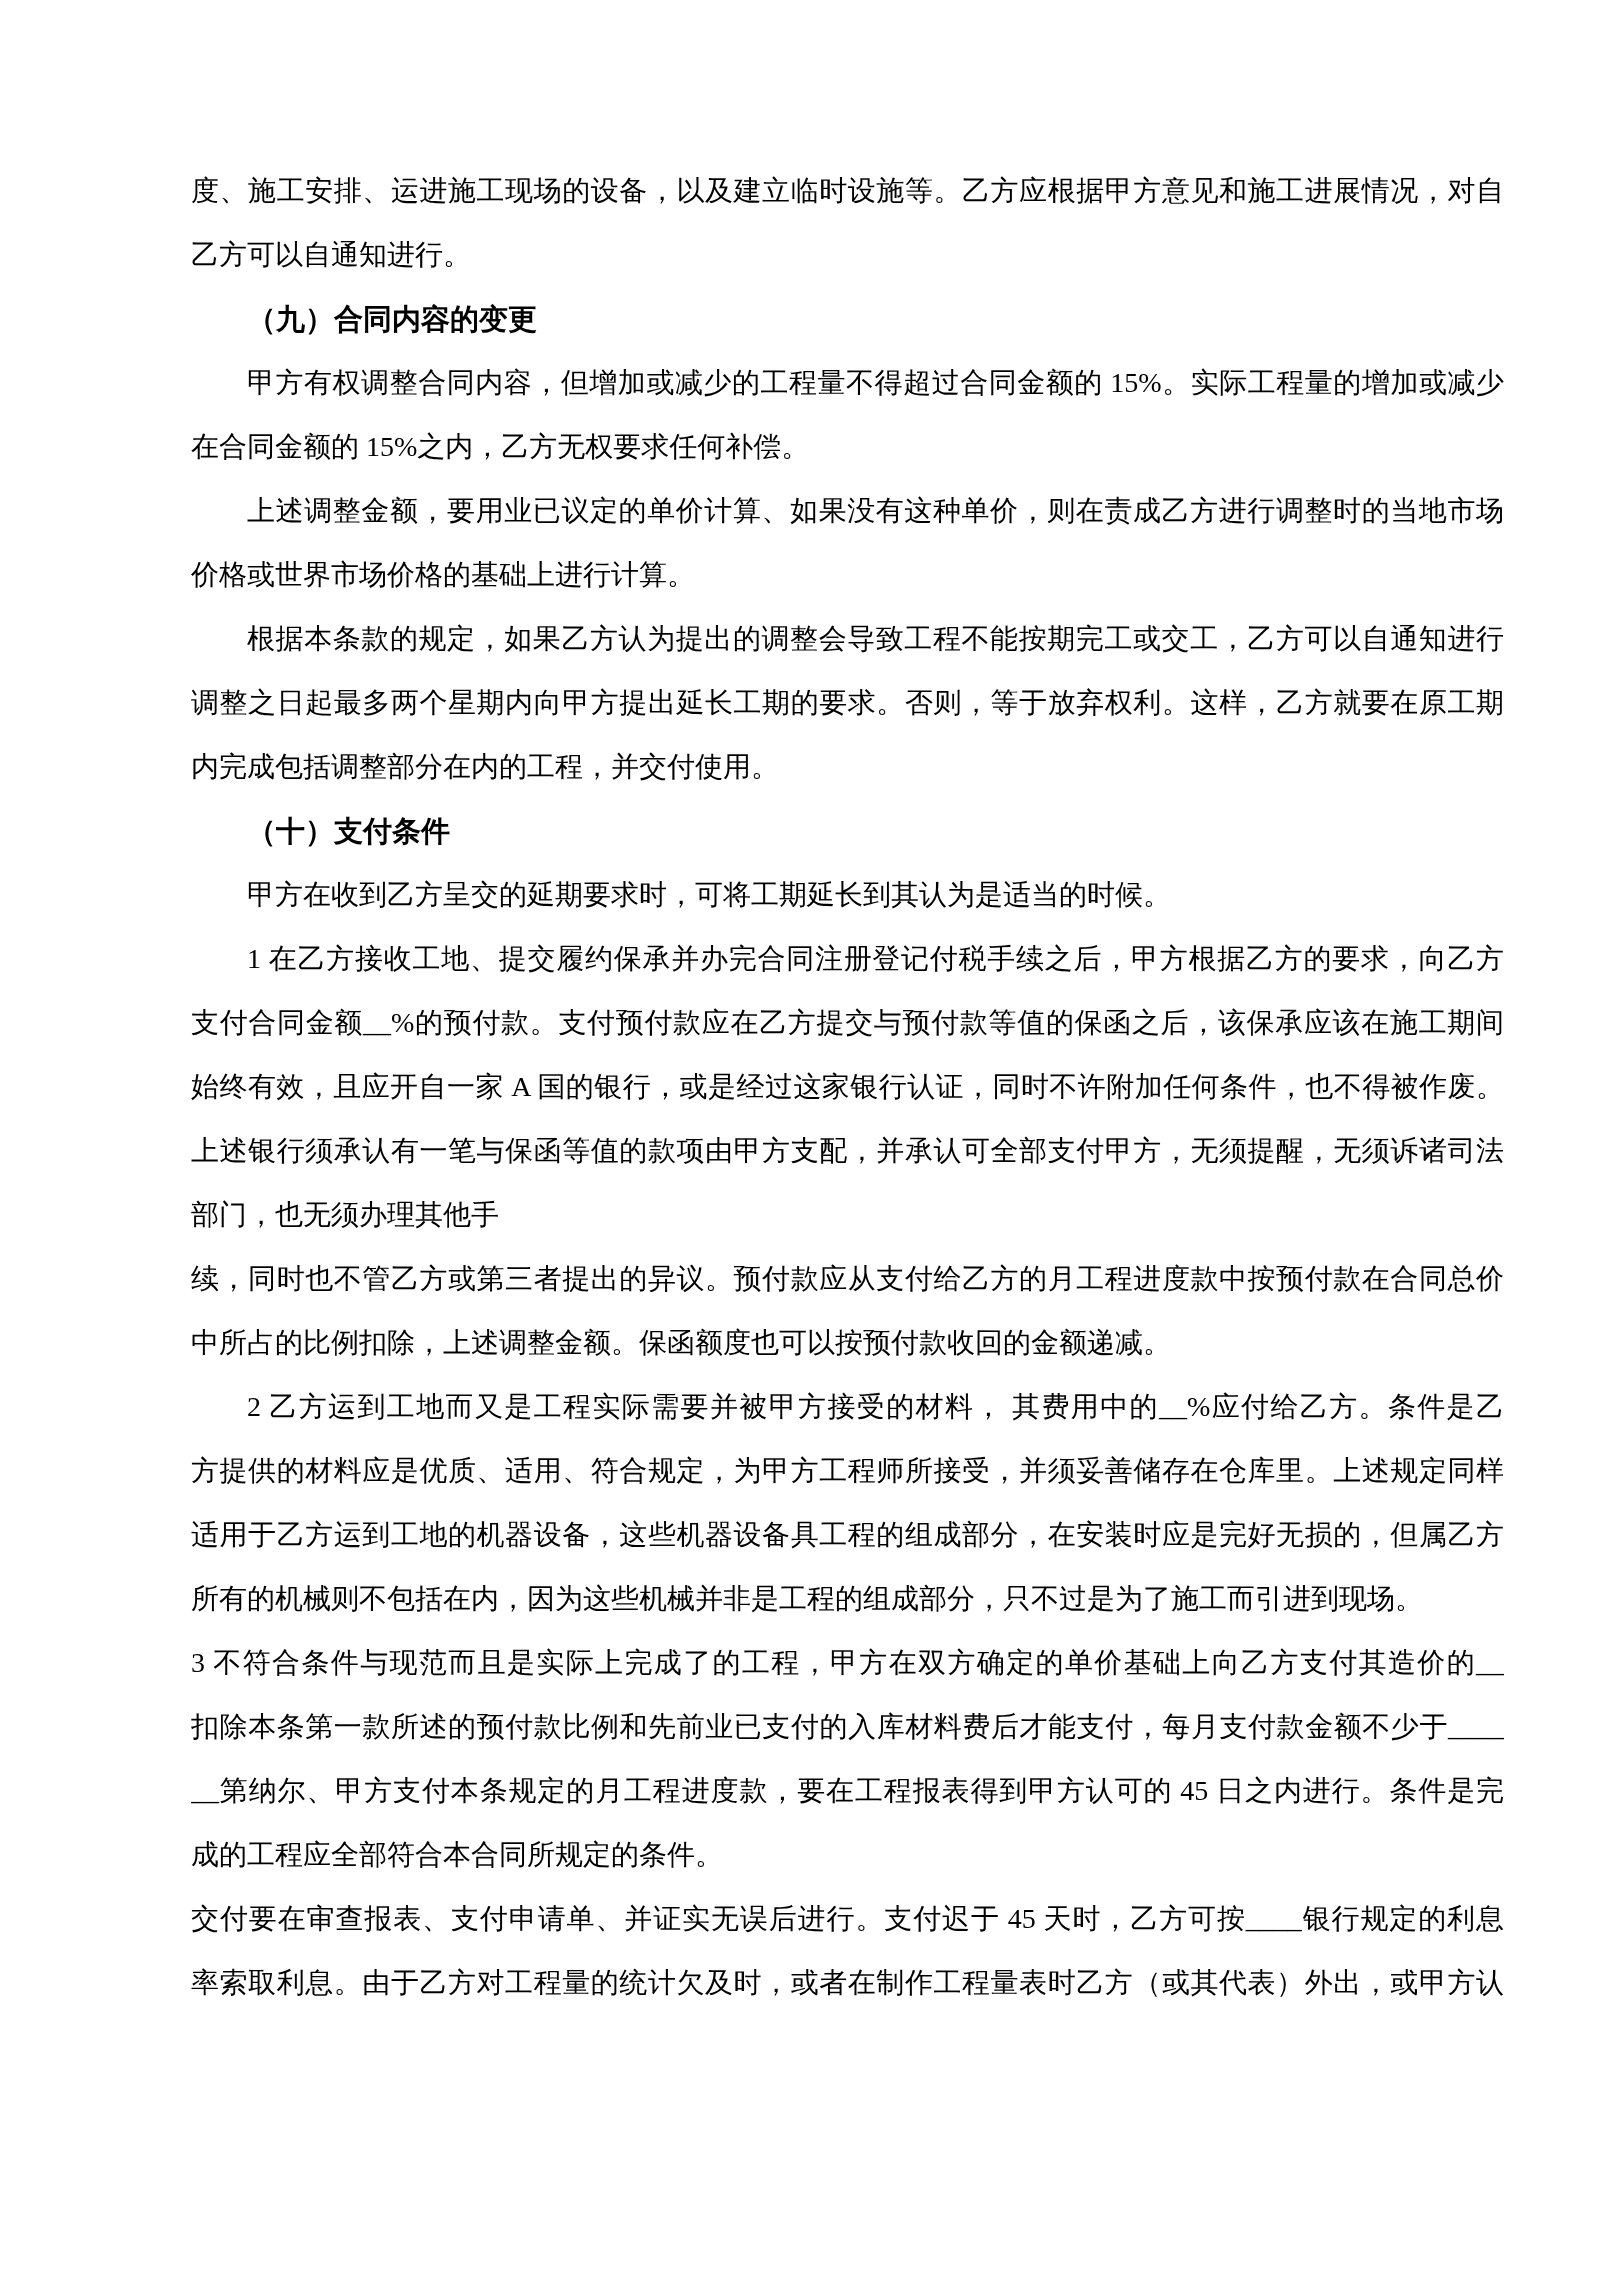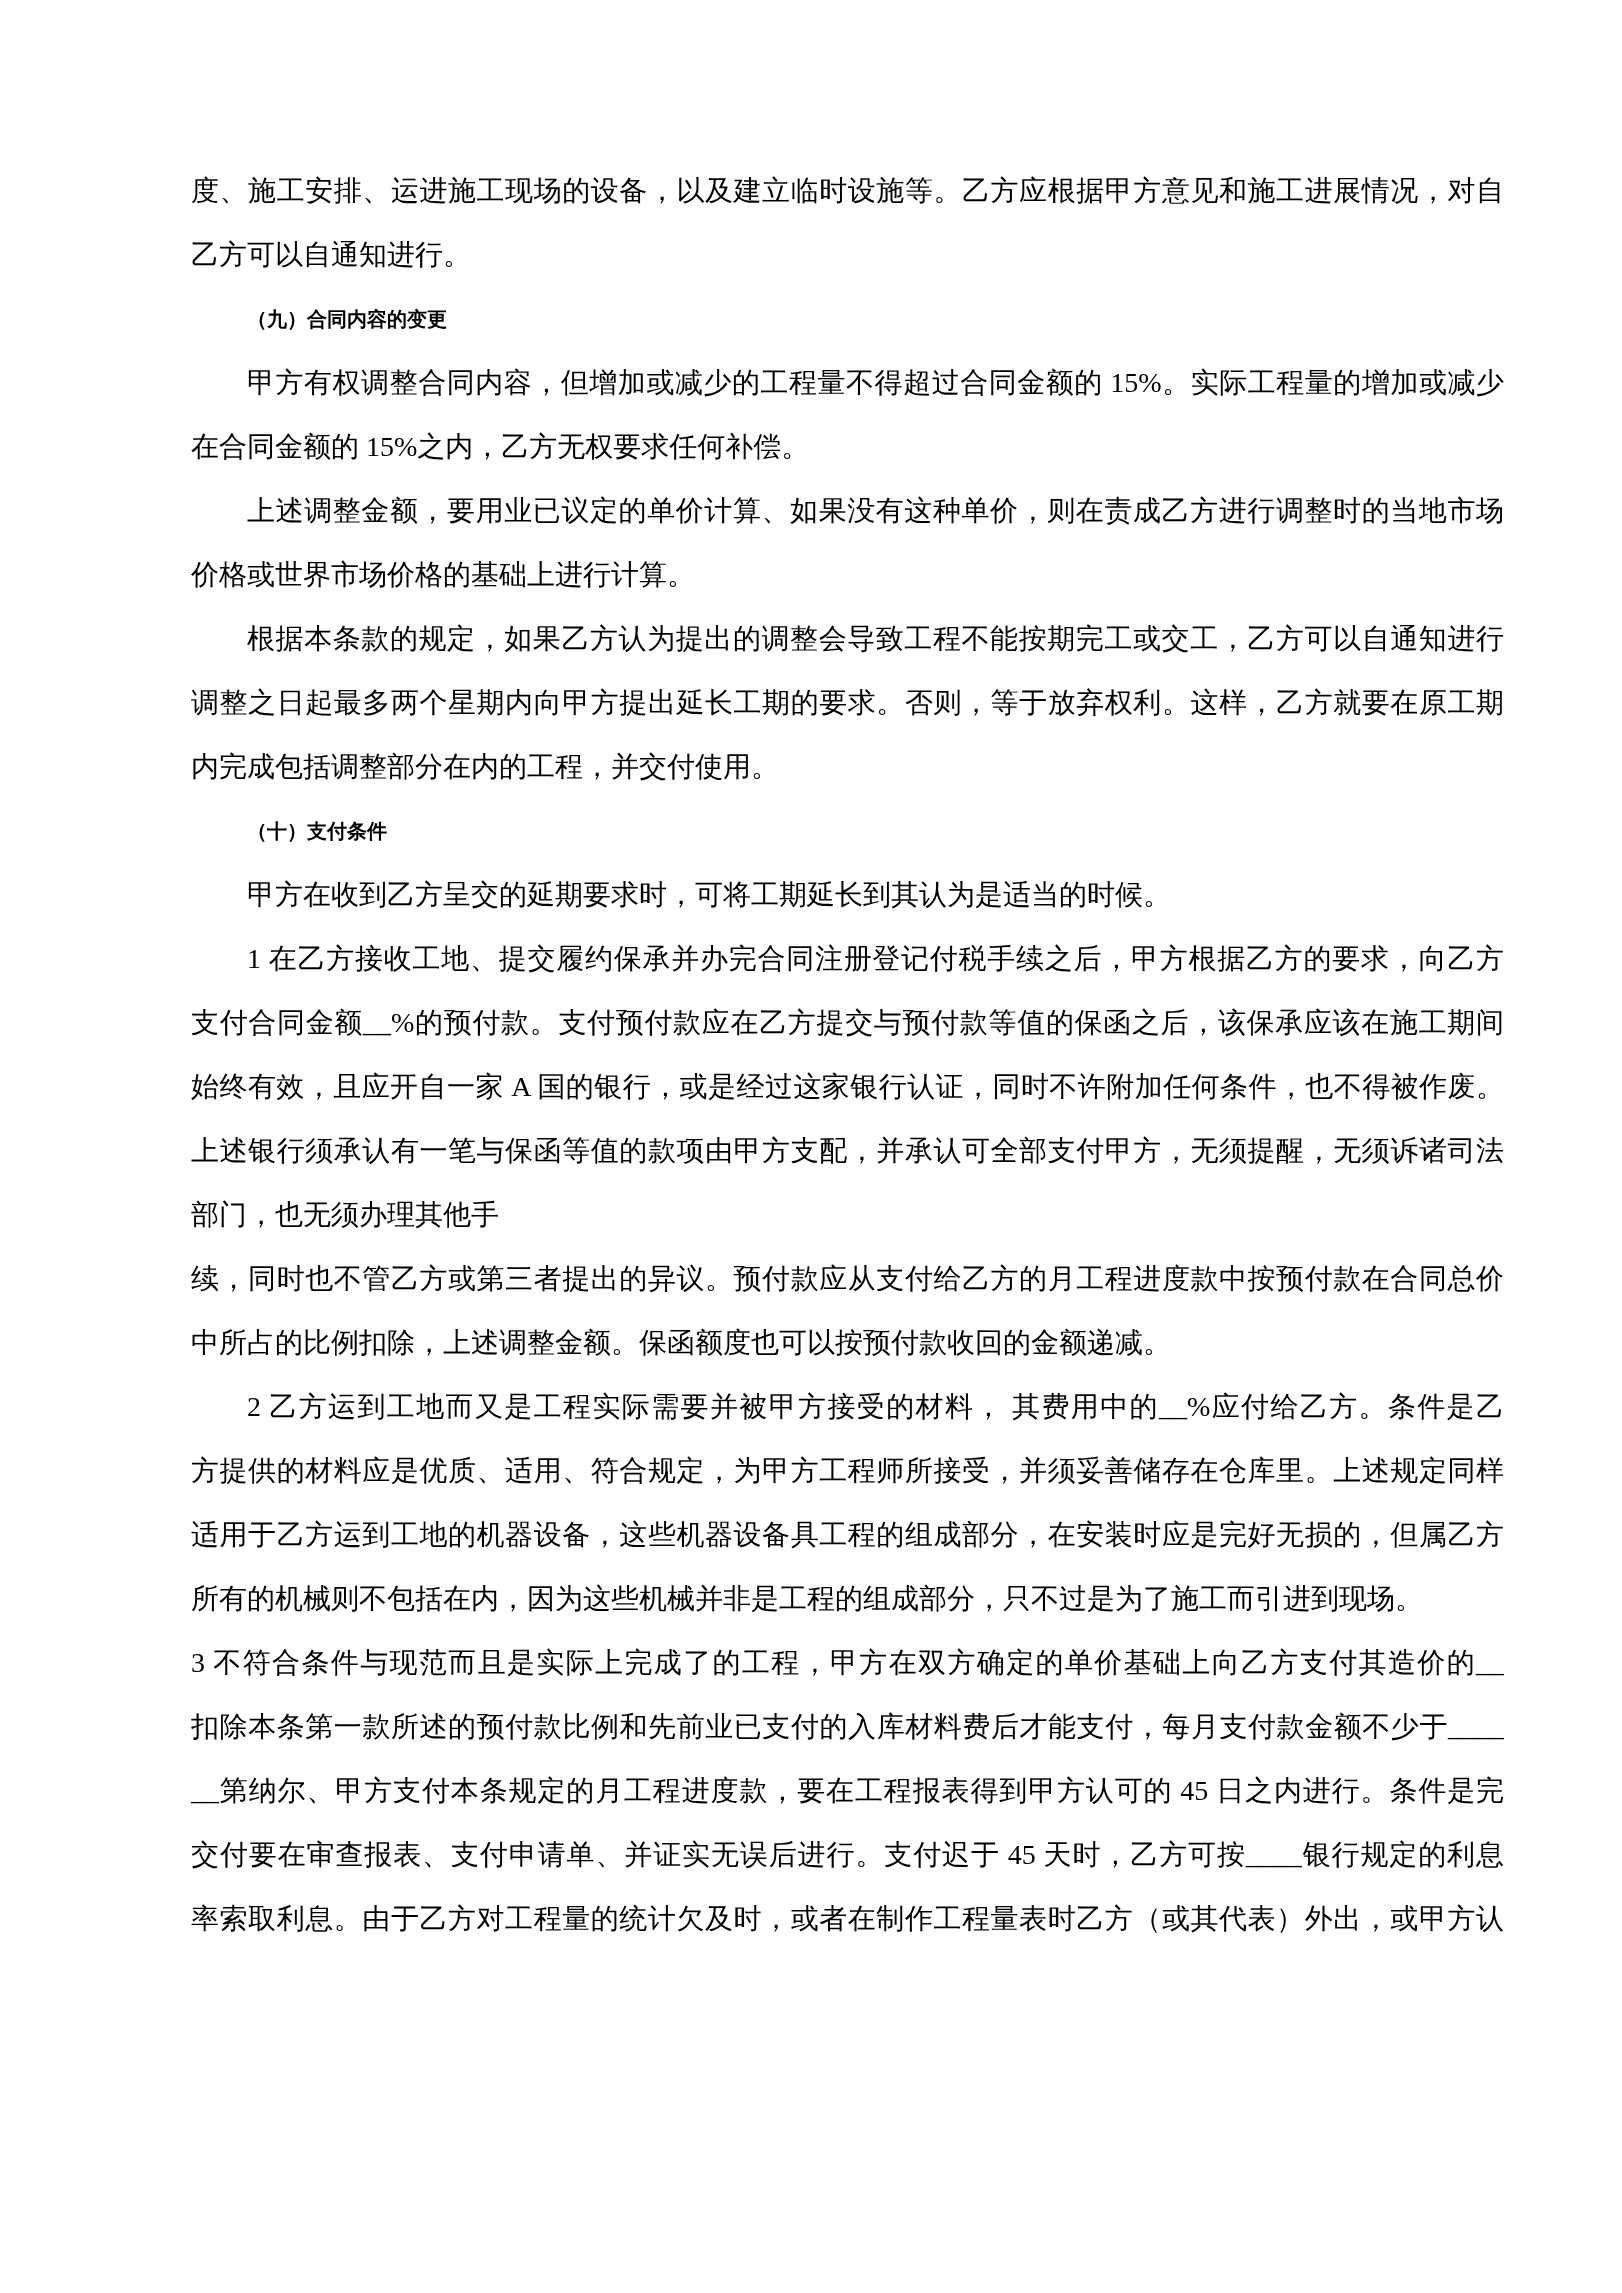--- a/index.html
+++ b/index.html
@@ -31,21 +31,21 @@
       text-align: justify;
       text-align-last: justify;
     }
     
     .ind  { padding-left: 56px; }
     
     .ind3 { padding-left: 85px; }
     
     .h {
       font-weight: bold;
-      font-size: 20px;
+      font-size: 29px;
     }
   </style>
 </head>
 <body>
 
 <div class="page">
   <div class="ln j">度、施工安排、运进施工现场的设备，以及建立临时设施等。乙方应根据甲方意见和施工进展情况，对自</div>
   <div class="ln">乙方可以自通知进行。</div>
   <div class="ln h ind">（九）合同内容的变更</div>
   <div class="ln j ind">甲方有权调整合同内容，但增加或减少的工程量不得超过合同金额的 15%。实际工程量的增加或减少</div>
@@ -64,16 +64,17 @@
   <div class="ln">部门，也无须办理其他手</div>
   <div class="ln j">续，同时也不管乙方或第三者提出的异议。预付款应从支付给乙方的月工程进度款中按预付款在合同总价</div>
   <div class="ln">中所占的比例扣除，上述调整金额。保函额度也可以按预付款收回的金额递减。</div>
   <div class="ln j ind">2 乙方运到工地而又是工程实际需要并被甲方接受的材料， 其费用中的__%应付给乙方。条件是乙</div>
   <div class="ln j">方提供的材料应是优质、适用、符合规定，为甲方工程师所接受，并须妥善储存在仓库里。上述规定同样</div>
   <div class="ln j">适用于乙方运到工地的机器设备，这些机器设备具工程的组成部分，在安装时应是完好无损的，但属乙方</div>
   <div class="ln">所有的机械则不包括在内，因为这些机械并非是工程的组成部分，只不过是为了施工而引进到现场。</div>
   <div class="ln j">3 不符合条件与现范而且是实际上完成了的工程，甲方在双方确定的单价基础上向乙方支付其造价的__</div>
   <div class="ln j">扣除本条第一款所述的预付款比例和先前业已支付的入库材料费后才能支付，每月支付款金额不少于____</div>
   <div class="ln j">__第纳尔、甲方支付本条规定的月工程进度款，要在工程报表得到甲方认可的 45 日之内进行。条件是完</div>
+  <div class="ln">成的工程应全部符合本合同所规定的条件。</div>
   <div class="ln j">交付要在审查报表、支付申请单、并证实无误后进行。支付迟于 45 天时，乙方可按____银行规定的利息</div>
   <div class="ln j">率索取利息。由于乙方对工程量的统计欠及时，或者在制作工程量表时乙方（或其代表）外出，或甲方认</div>
 </div>
 
 
 </body></html>

